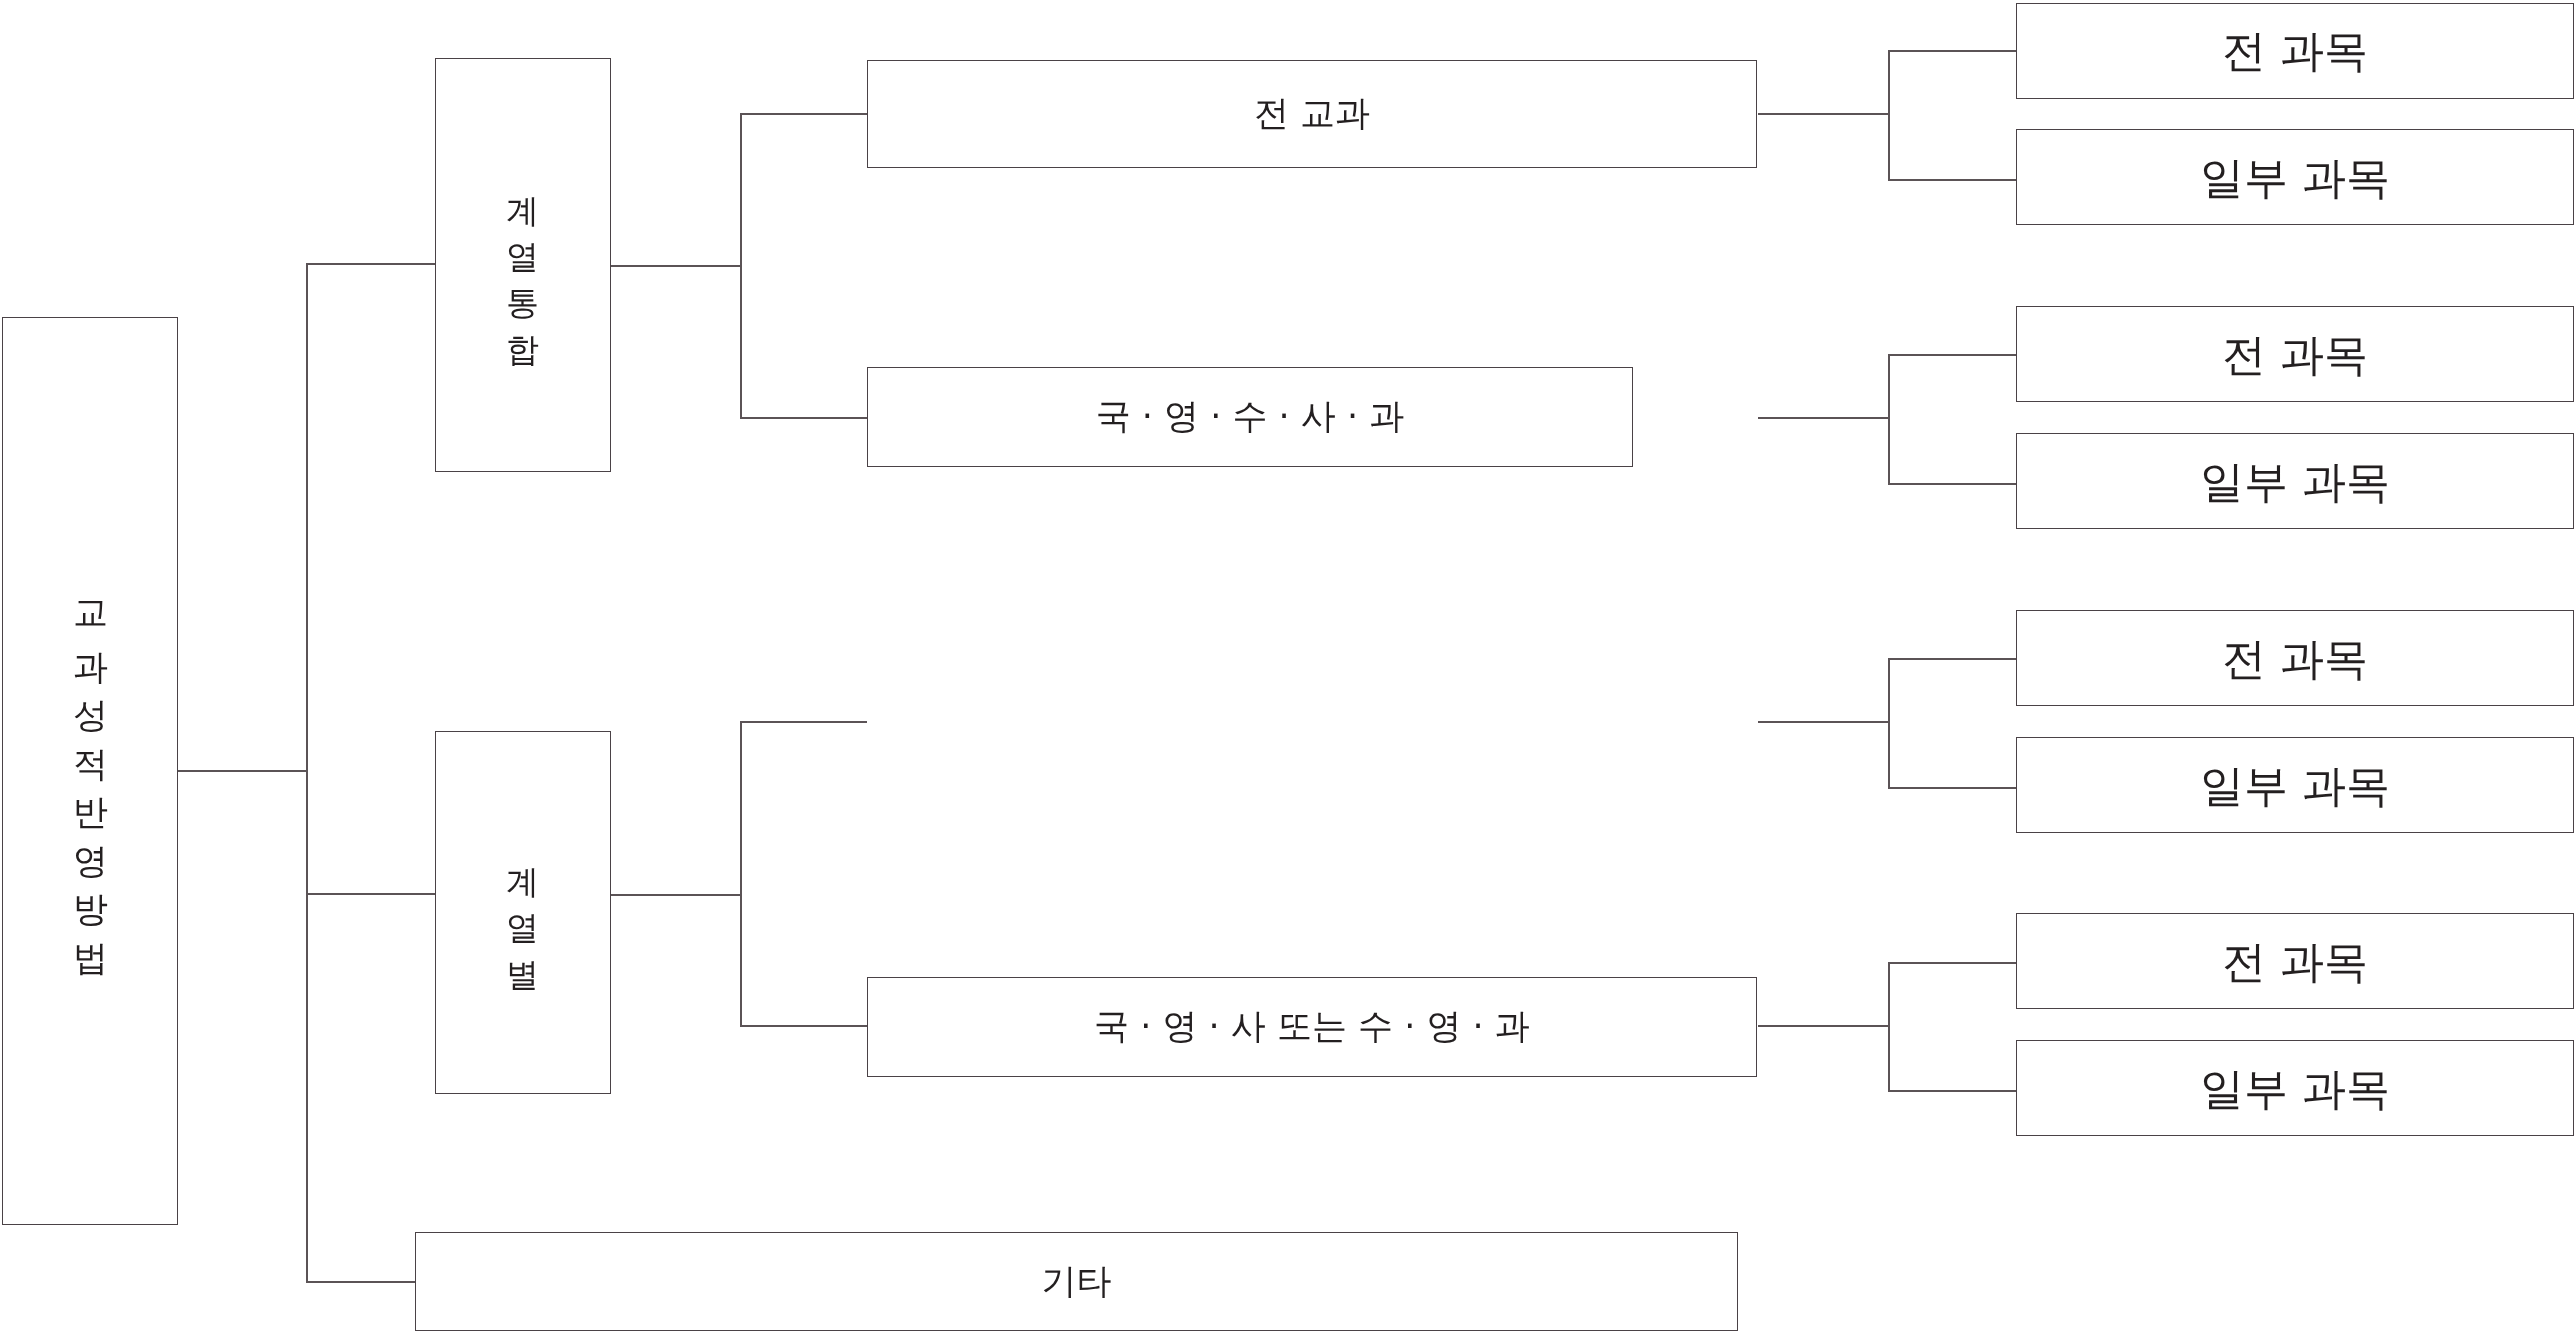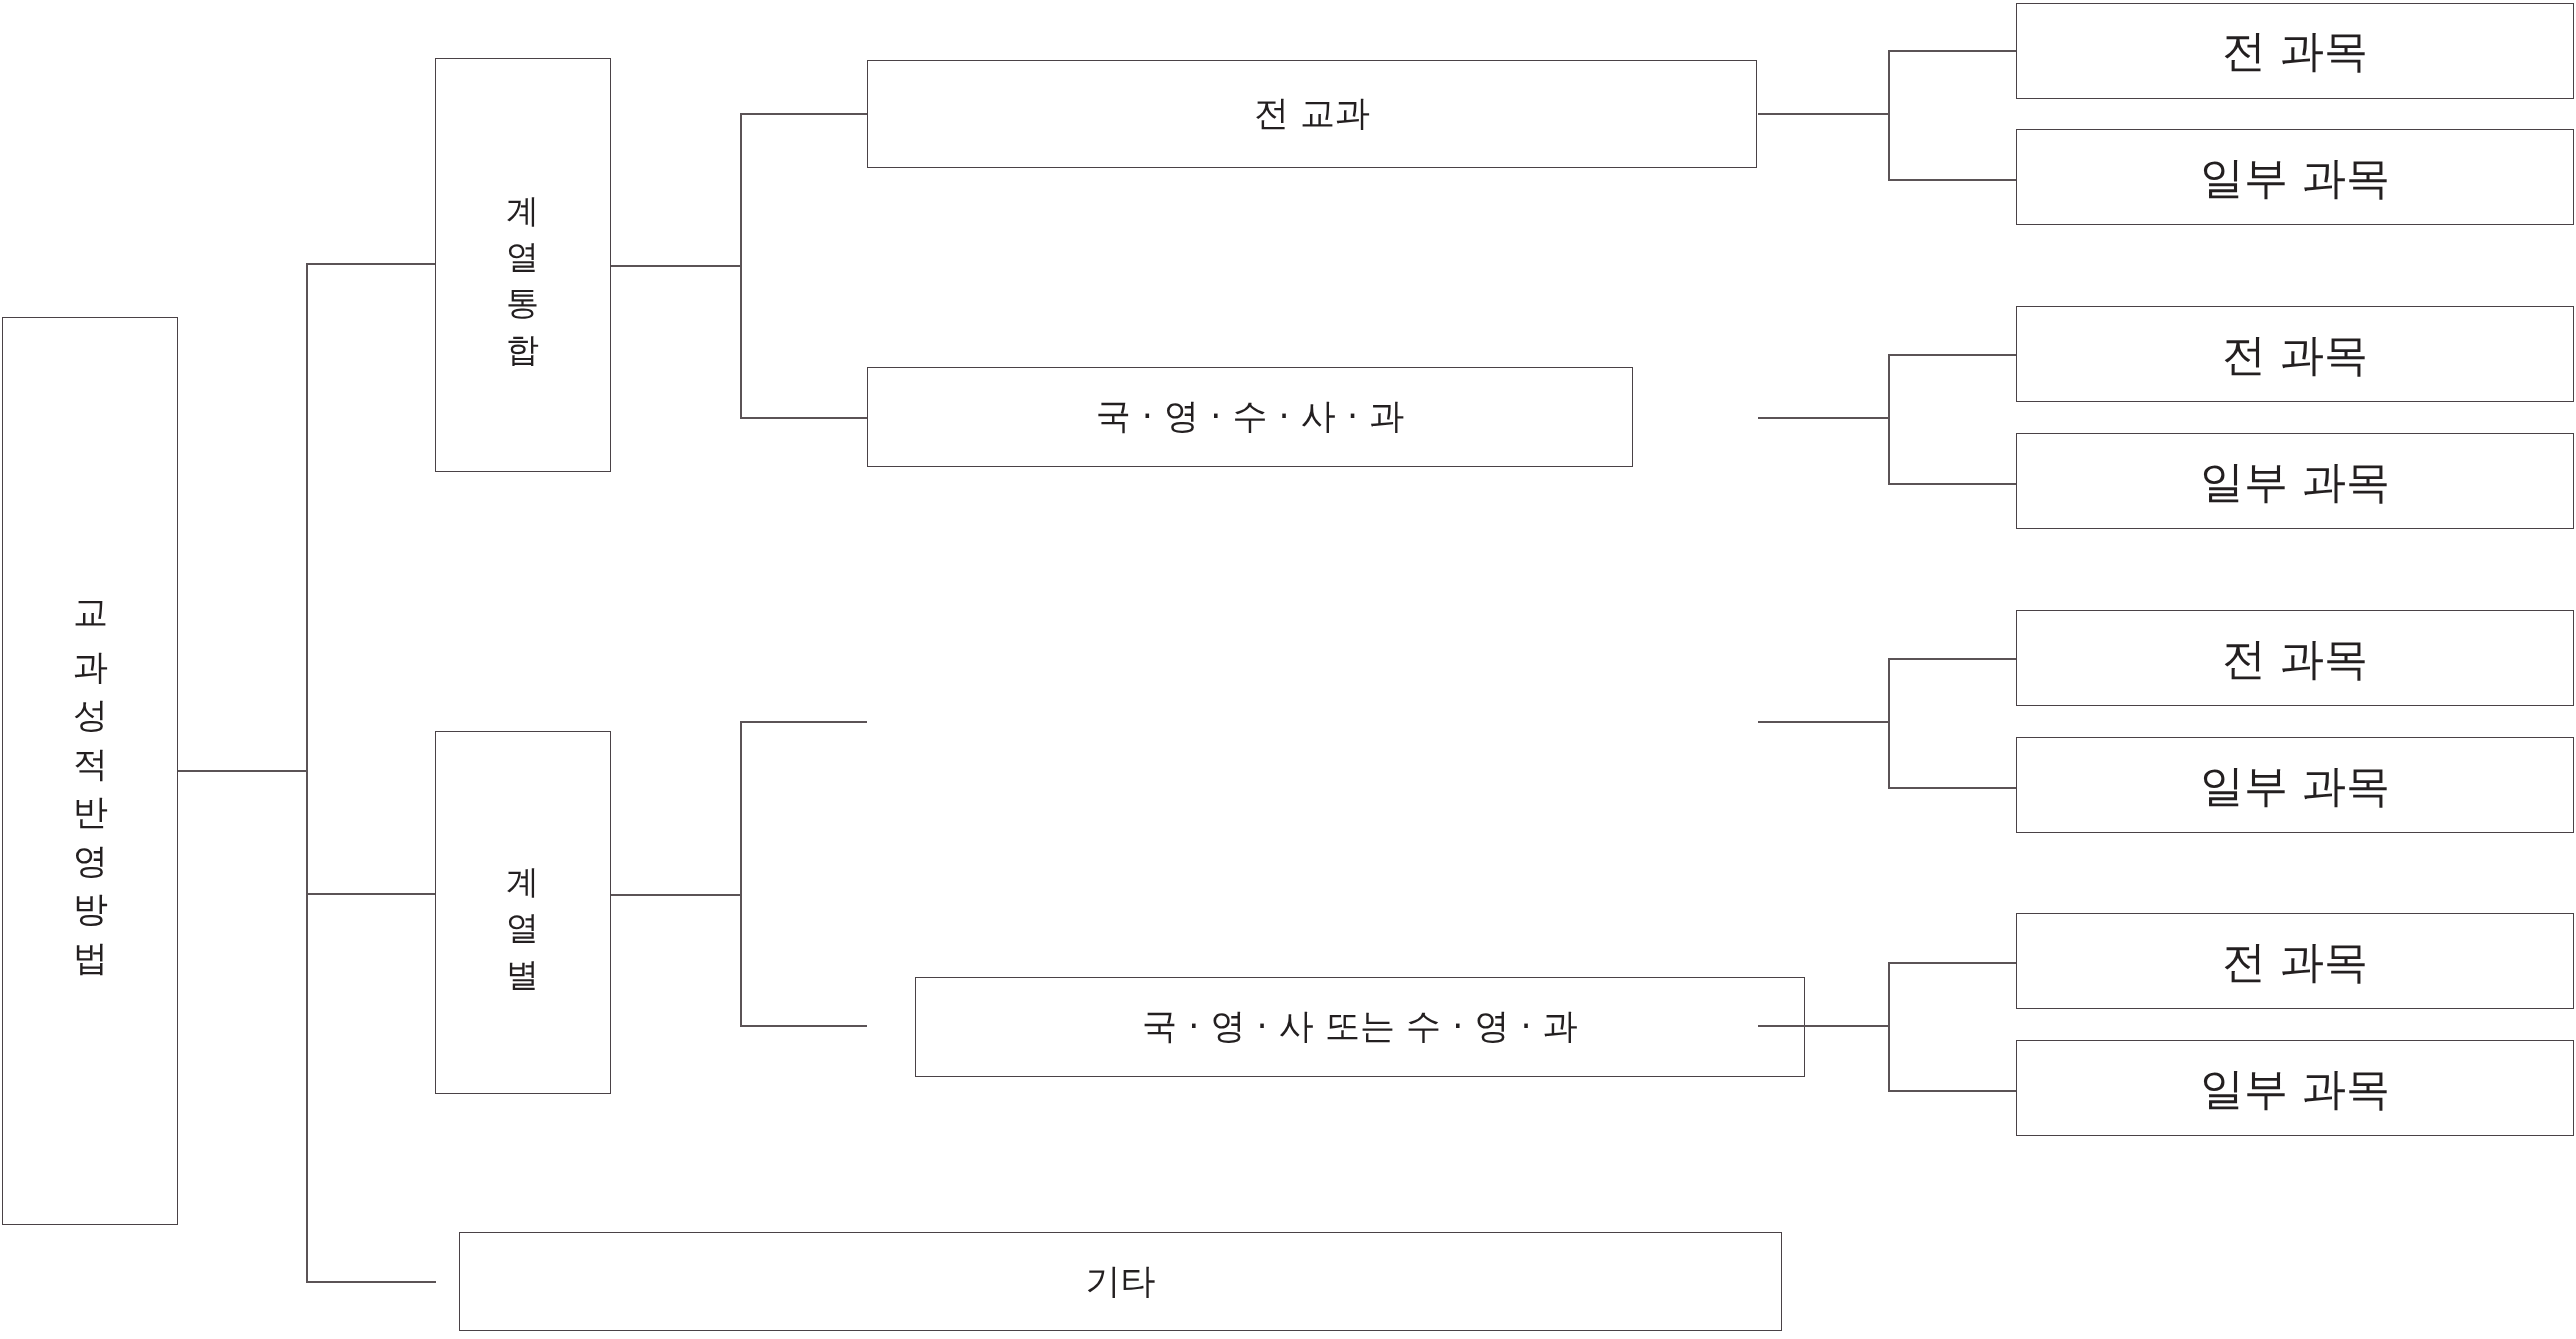--- a/index.html
+++ b/index.html
@@ -76,21 +76,21 @@
   <div class="conn conn-h" style="left:306px; top:1281px; width:130px;"></div>
 
   <div class="node node-vertical" style="left:435px; top:58px; width:176px; height:414px;">
     <span class="vtext">계열통합</span>
   </div>
 
   <div class="node node-vertical" style="left:435px; top:731px; width:176px; height:363px;">
     <span class="vtext">계열별</span>
   </div>
 
-  <div class="node node-h" style="left:459px; top:1232px; width:1323px; height:99px;">
+  <div class="node node-h" style="left:415px; top:1232px; width:1323px; height:99px;">
     <span>기타</span>
   </div>
 
   <div class="conn conn-h" style="left:611px; top:265px; width:130px;"></div>
   <div class="conn conn-v" style="left:740px; top:113px; height:304px;"></div>
   <div class="conn conn-h" style="left:740px; top:113px; width:127px;"></div>
   <div class="conn conn-h" style="left:740px; top:417px; width:127px;"></div>
 
   <div class="conn conn-h" style="left:611px; top:894px; width:130px;"></div>
   <div class="conn conn-v" style="left:740px; top:721px; height:304px;"></div>
@@ -99,21 +99,21 @@
 
   <div class="node node-h" style="left:867px; top:60px; width:890px; height:108px;">
     <span>전 교과</span>
   </div>
 
   <div class="node node-h" style="left:867px; top:367px; width:766px; height:100px;">
     <span>국 · 영 · 수 · 사 · 과</span>
   </div>
 
 
-  <div class="node node-h" style="left:867px; top:977px; width:890px; height:100px;margin-left:48px;">
+  <div class="node node-h" style="left:867px; top:977px; width:890px; height:100px;">
     <span>국 · 영 · 사 또는 수 · 영 · 과</span>
   </div>
 
   <div class="conn conn-h" style="left:1758px; top:113px; width:131px;"></div>
   <div class="conn conn-v" style="left:1888px; top:50px; height:129px;"></div>
   <div class="conn conn-h" style="left:1888px; top:50px; width:128px;"></div>
   <div class="conn conn-h" style="left:1888px; top:179px; width:128px;"></div>
 
   <div class="conn conn-h" style="left:1758px; top:417px; width:131px;"></div>
   <div class="conn conn-v" style="left:1888px; top:354px; height:129px;"></div>

